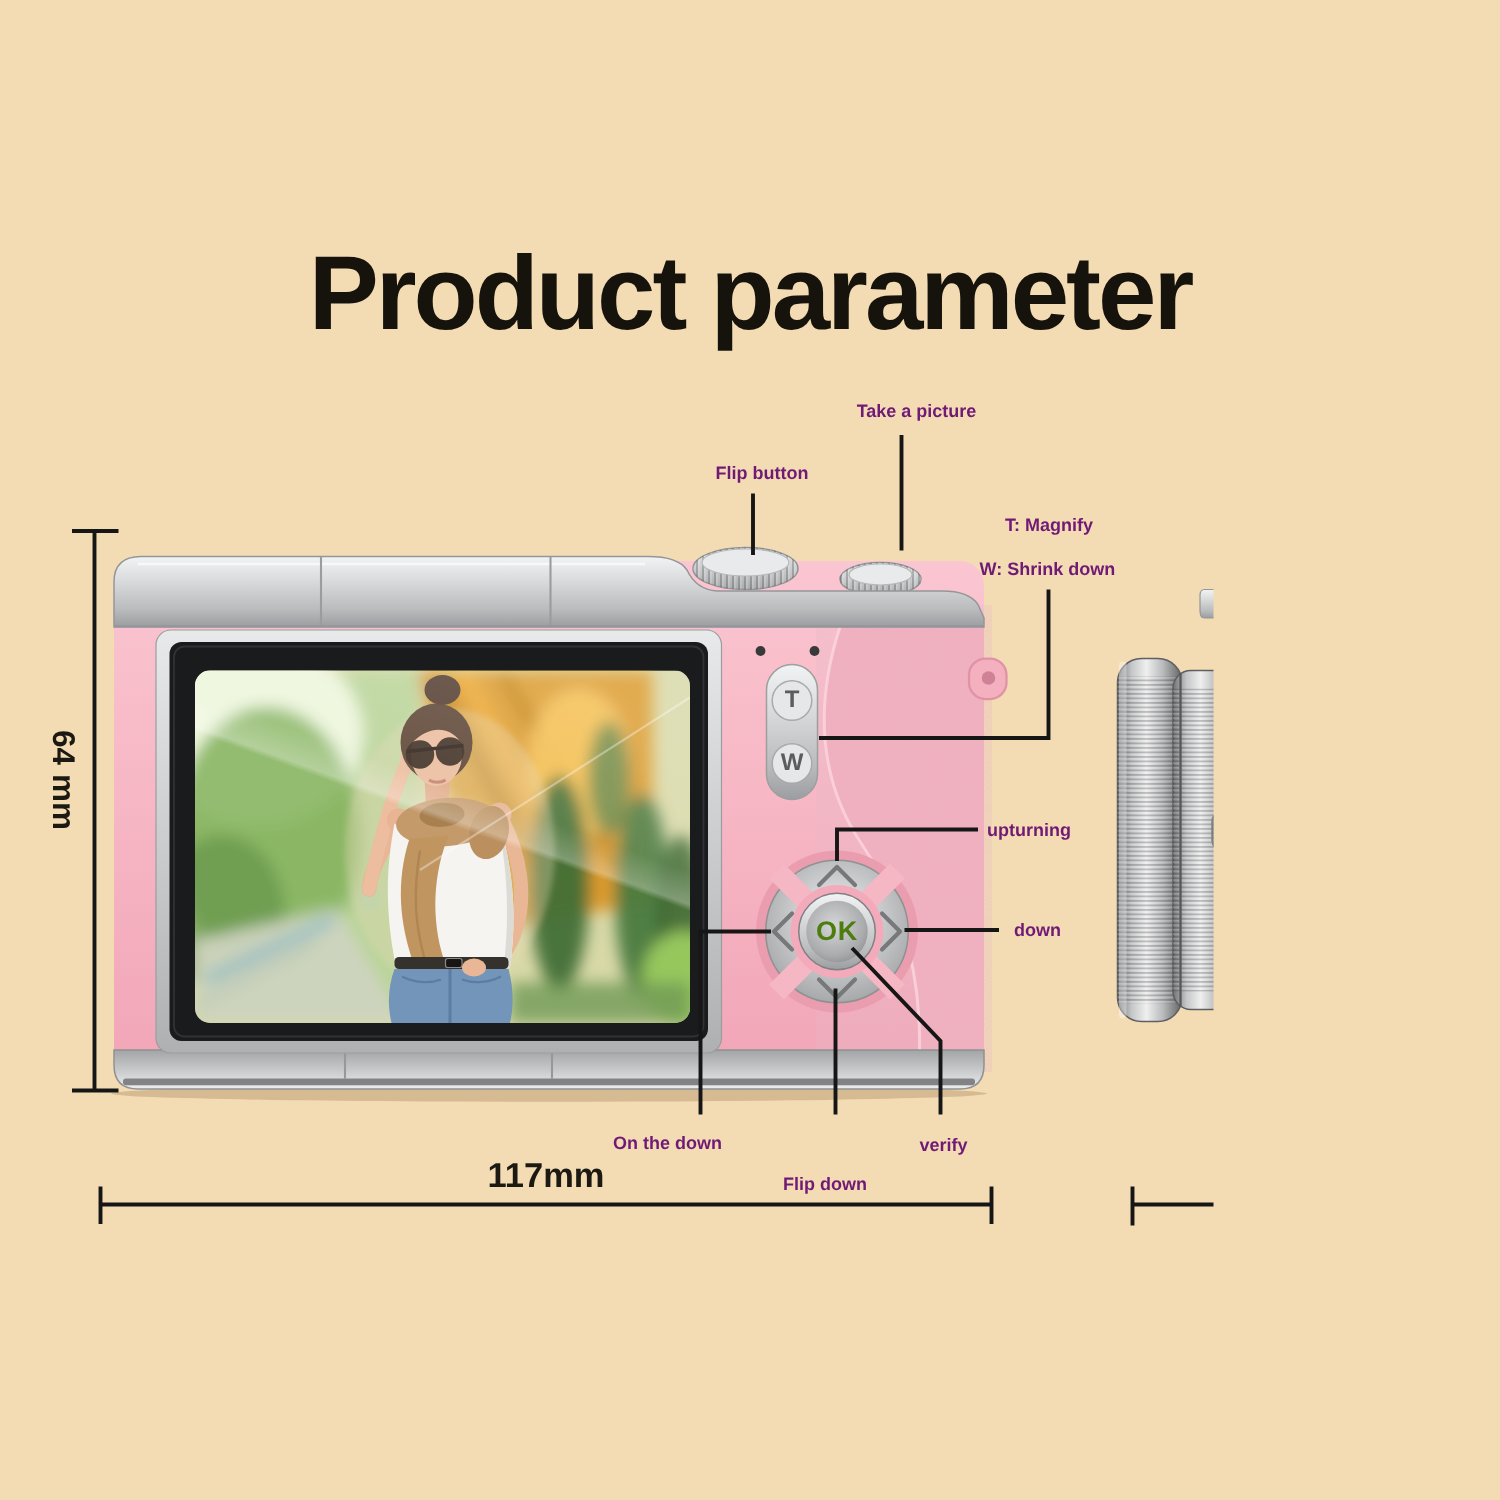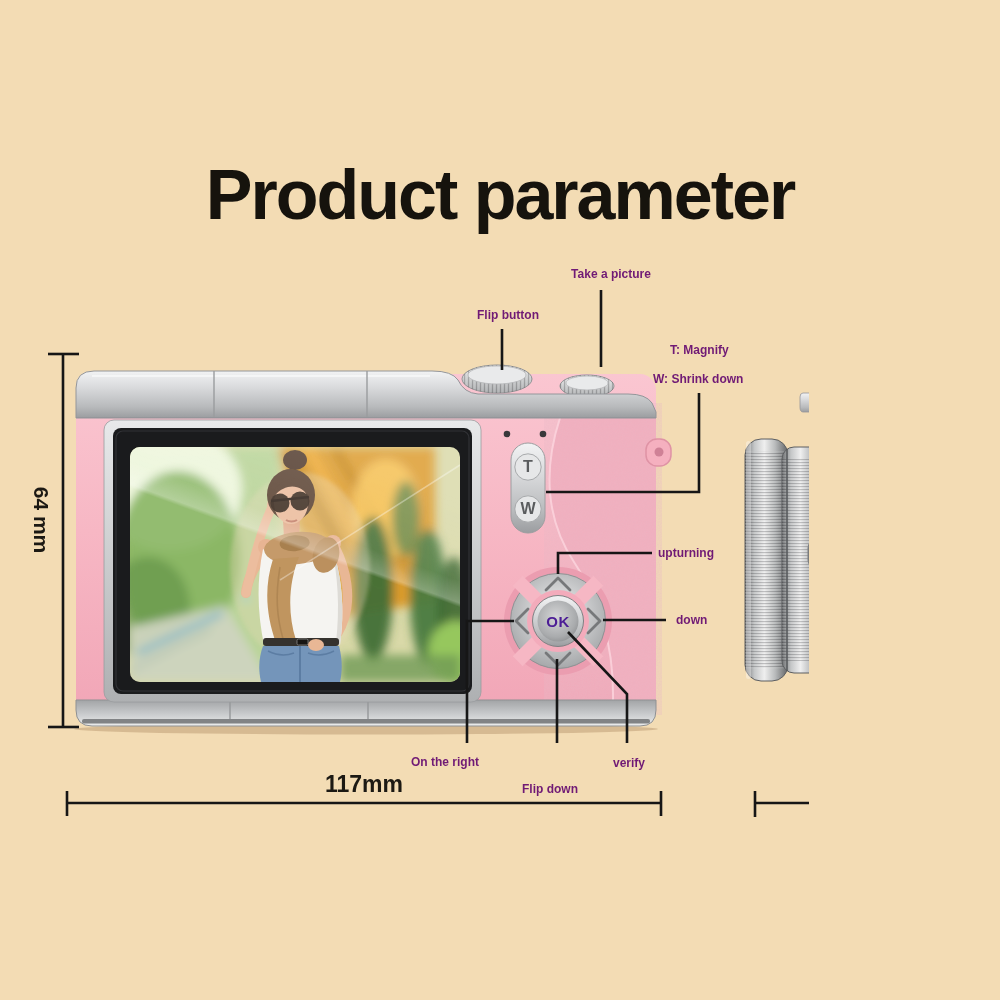--- a/index.html
+++ b/index.html
@@ -310,25 +310,25 @@
 </svg>
 
 <h1 class="page-title">Product parameter</h1>
 
 <div class="t-label" style="left:611px;top:274px;">Take a picture</div>
 <div class="t-label" style="left:508px;top:315px;">Flip button</div>
 <div class="t-label t-left" style="left:670px;top:350px;">T: Magnify</div>
 <div class="t-label t-left" style="left:653px;top:379px;">W: Shrink down</div>
 <div class="t-label t-left" style="left:658px;top:553px;">upturning</div>
 <div class="t-label t-left" style="left:676px;top:620px;">down</div>
-<div class="t-label" style="left:445px;top:762px;">On the right</div>
+<div class="t-label" style="left:445px;top:762px;">On the down</div>
 <div class="t-label" style="left:550px;top:762px;margin-top:27px;">Flip down</div>
 <div class="t-label" style="left:629px;top:763px;">verify</div>
 
 <div class="t-dim t-dim-rot" style="left:41px;top:520px;font-size:21px;">64 mm</div>
 <div class="t-dim" style="left:364px;top:784px;">117mm</div>
 <div class="t-dim" style="left:895px;top:832px;">29mm</div>
 
 <div class="btn-glyph" style="left:528px;top:467px;font-size:16px;">T</div>
 <div class="btn-glyph" style="left:528px;top:509px;font-size:16px;">W</div>
-<div class="btn-glyph" style="left:558px;top:621px;font-size:15px;color:#4c1d95;letter-spacing:0.5px;">OK</div>
+<div class="btn-glyph" style="left:558px;top:621px;font-size:18px;color:#4d7c0f;letter-spacing:0.5px;">OK</div>
 
 </div>
 
 </body></html>

